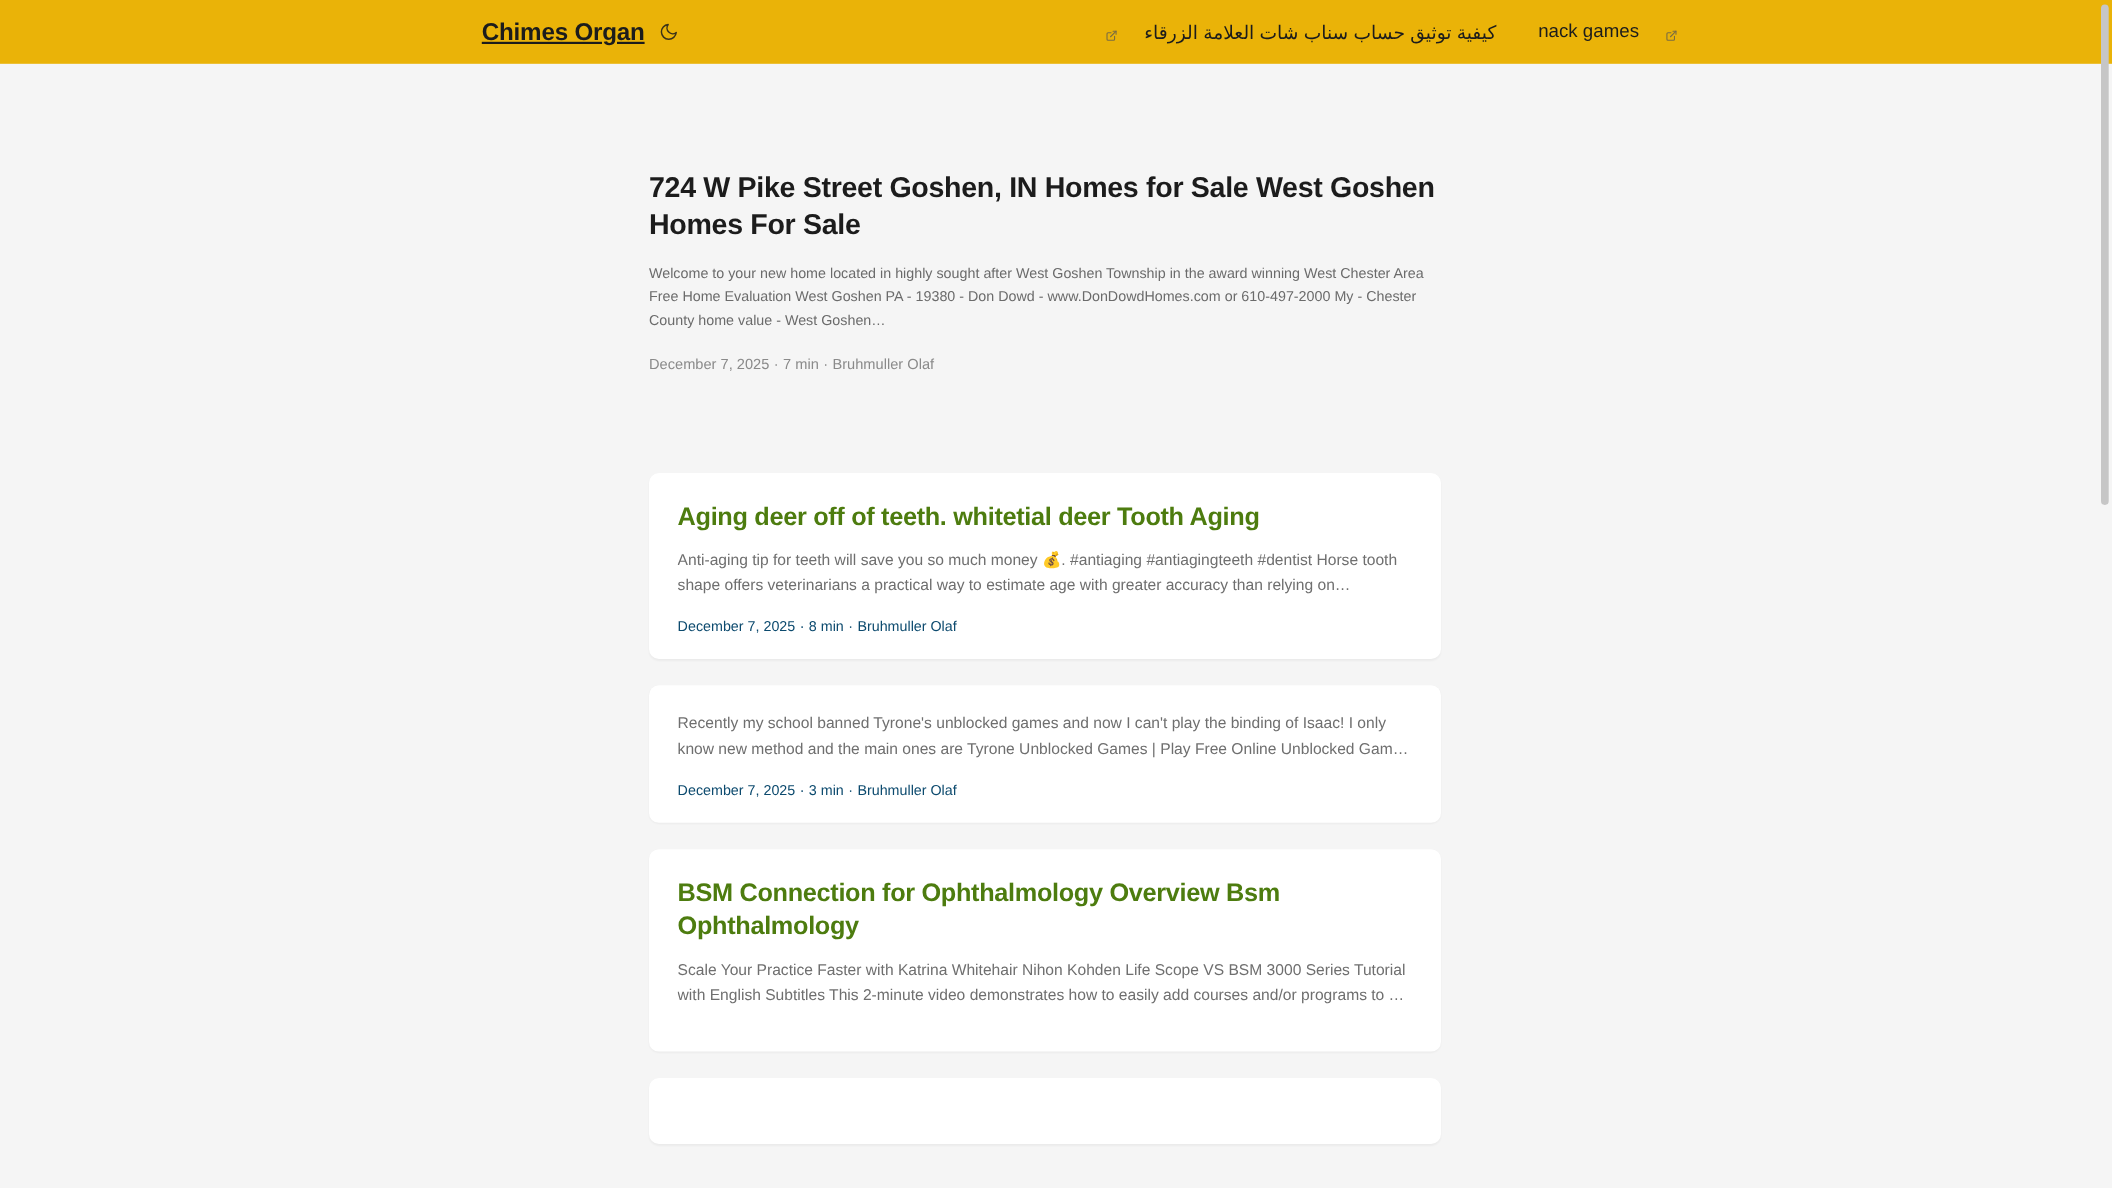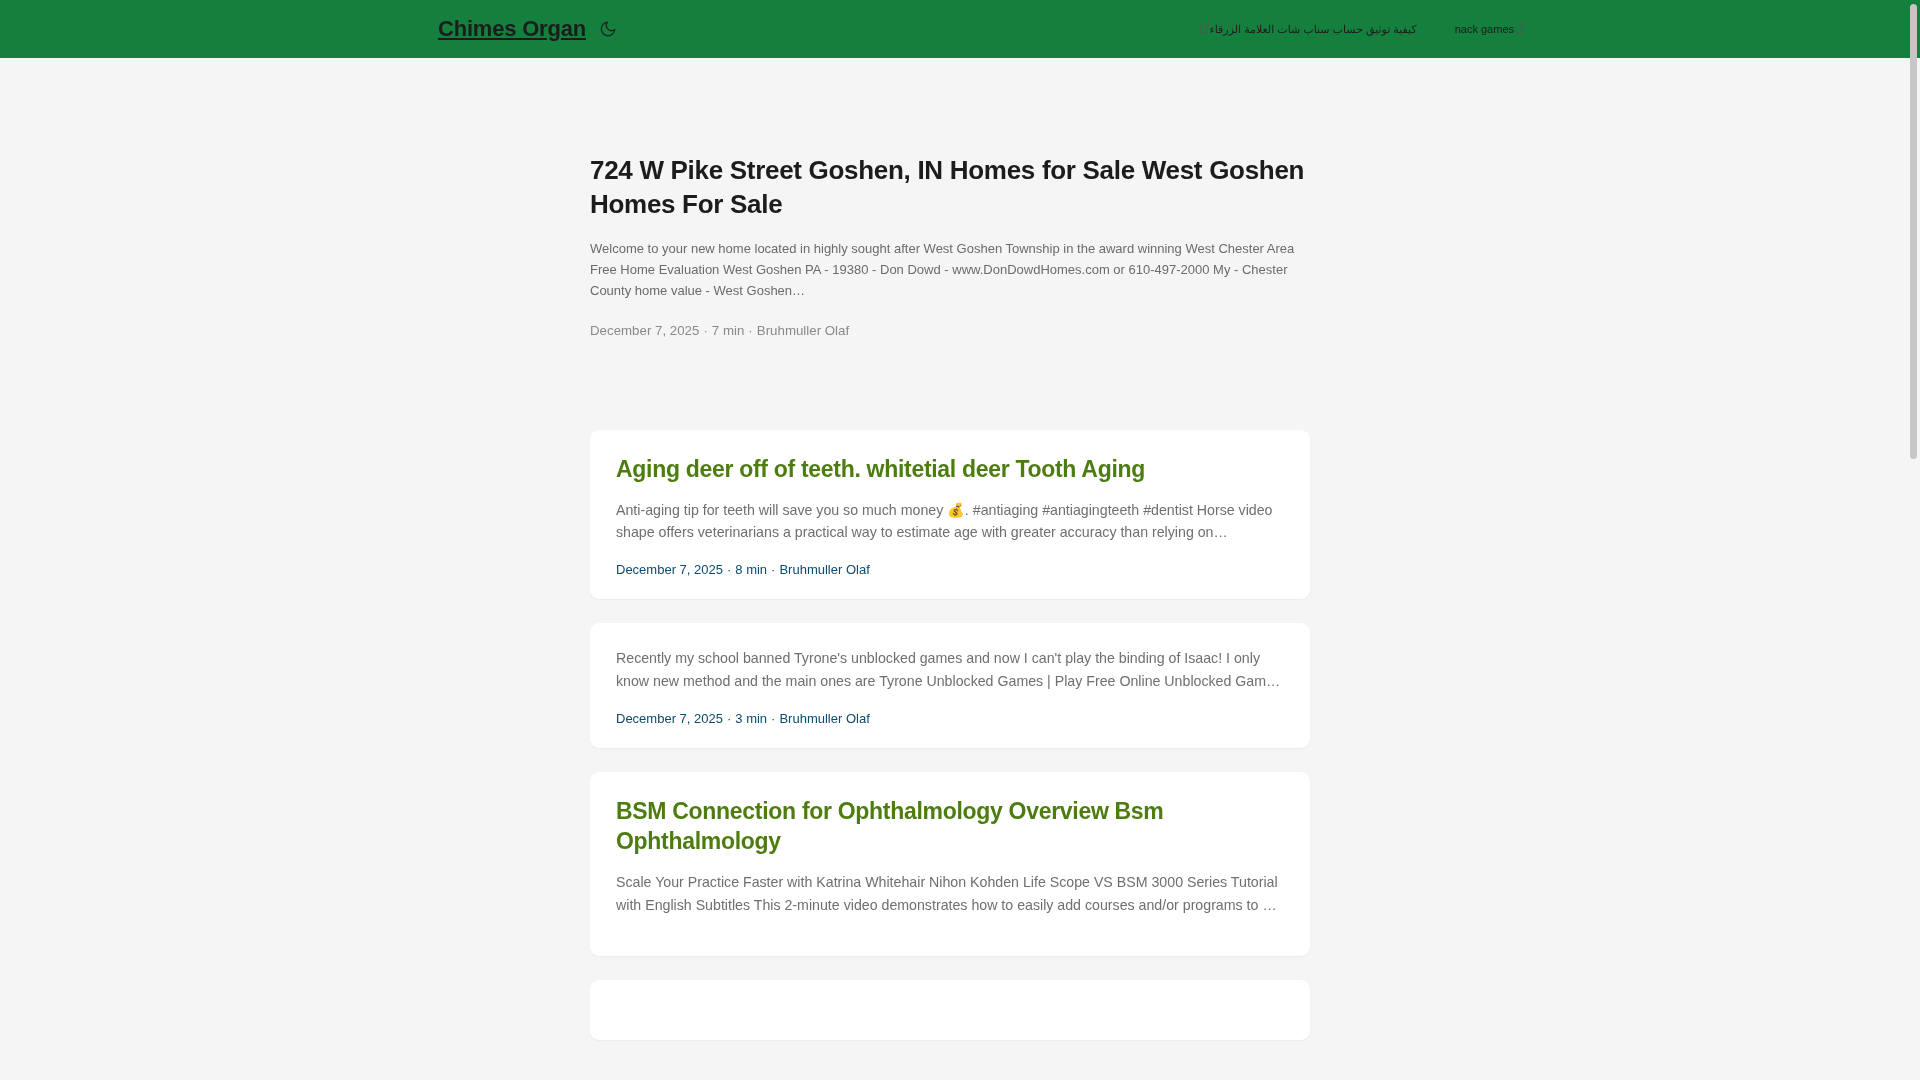--- a/index.html
+++ b/index.html
@@ -15,21 +15,21 @@
   body {
     position: relative;
   }
 
   
   .site-header {
     width: 100%;
     height: 58px;
     display: flex;
     padding: 0 0 0 0;
-    background: #15803d;
+    background: #eab308;
   }
   .header-inner {
     width: 100%;
     max-width: 1920px;
     display: flex;
     align-items: center;
     justify-content: space-between;
     padding-left: 438px;
     padding-right: 395px;
   }
@@ -56,22 +56,22 @@
     opacity: 0.85;
   }
   .nav-links {
     display: flex;
     align-items: center;
     gap: 38px;
   }
   .nav-link {
     display: inline-flex;
     align-items: center;
-    gap: 0;
-    font-size: 11px;
+    gap: 24px;
+    font-size: 17px;
     color: #1c1c1c;
     text-decoration: none;
     white-space: nowrap;
     cursor: pointer;
   }
   .nav-link.rtl { direction: rtl; }
   .ext-icon {
     display: inline-block;
     width: 11px;
     height: 11px;
@@ -210,21 +210,21 @@
   <article class="featured-post">
     <h2 class="post-title">724 W Pike Street Goshen, IN Homes for Sale West Goshen Homes For Sale</h2>
     <p class="post-summary">Welcome to your new home located in highly sought after West Goshen Township in the award winning West Chester Area Free Home Evaluation West Goshen PA - 19380 - Don Dowd - www.DonDowdHomes.com or 610-497-2000 My - Chester County home value - West Goshen…</p>
     <div class="post-meta">
       <span>December 7, 2025</span><span class="meta-sep">·</span><span>7 min</span><span class="meta-sep">·</span><span>Bruhmuller Olaf</span>
     </div>
   </article>
 
   <article class="post-card">
     <h2 class="post-title">Aging deer off of teeth. whitetial deer Tooth Aging</h2>
-    <p class="post-summary">Anti-aging tip for teeth will save you so much money 💰. #antiaging #antiagingteeth #dentist Horse video shape offers veterinarians a practical way to estimate age with greater accuracy than relying on…</p>
+    <p class="post-summary">Anti-aging tip for teeth will save you so much money 💰. #antiaging #antiagingteeth #dentist Horse tooth shape offers veterinarians a practical way to estimate age with greater accuracy than relying on…</p>
     <div class="post-meta">
       <span>December 7, 2025</span><span class="meta-sep">·</span><span>8 min</span><span class="meta-sep">·</span><span>Bruhmuller Olaf</span>
     </div>
   </article>
 
   <article class="post-card">
     <p class="post-summary">Recently my school banned Tyrone's unblocked games and now I can't play the binding of Isaac! I only know new method and the main ones are Tyrone Unblocked Games | Play Free Online Unblocked Gam…</p>
     <div class="post-meta">
       <span>December 7, 2025</span><span class="meta-sep">·</span><span>3 min</span><span class="meta-sep">·</span><span>Bruhmuller Olaf</span>
     </div>

